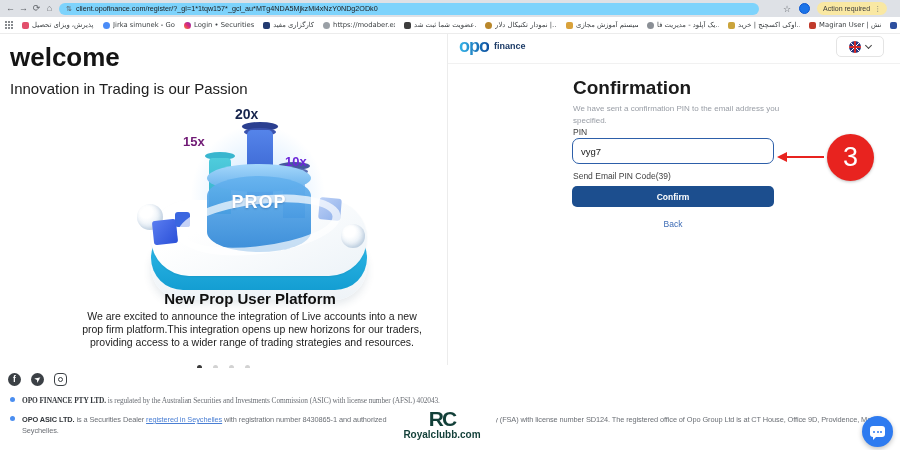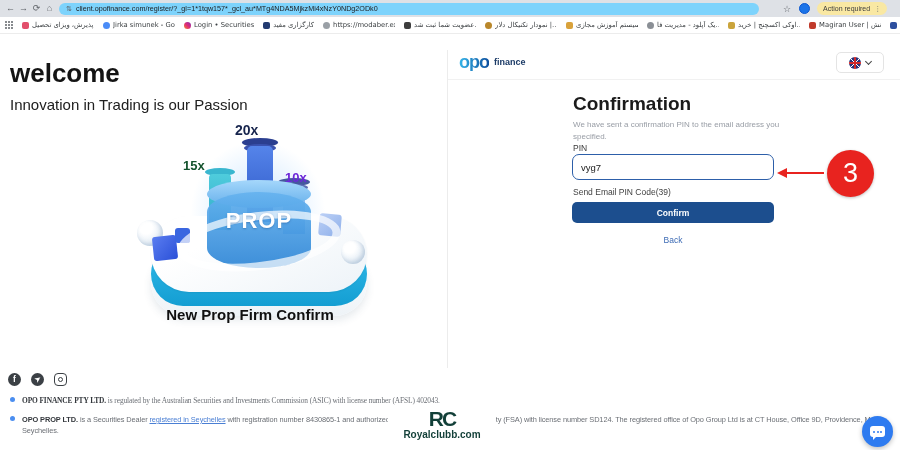--- a/index.html
+++ b/index.html
@@ -29,21 +29,21 @@
     overflow:hidden; z-index:29; }
   .apps-icon { width:8px; height:8px; flex:none; display:grid;
     grid-template-columns:1fr 1fr 1fr; gap:1px; }
   .apps-icon i { background:#5f6368; border-radius:1px; }
   .bm { display:flex; align-items:center; gap:3px; flex:none; }
   .bm-icon { width:7px; height:7px; border-radius:2px; flex:none; }
   .bm-label { font-size:6.8px; color:#3c4043; font-family:"DejaVu Sans", sans-serif;
     white-space:nowrap; max-width:62px; overflow:hidden; }
 
   
-  .main { position:absolute; top:34px; left:0; width:864px; height:334px; background:#fff;margin-top:16px; }
+  .main { position:absolute; top:34px; left:0; width:864px; height:334px; background:#fff; }
   .vdiv { position:absolute; left:447px; top:0; width:1px; height:331px; background:#ececec; }
 
   
   .welcome { left:10px; top:8px; font-size:26px; font-weight:700; color:#141414; }
   .subtitle { left:10px; top:46px; font-size:15px; color:#202020; }
   .slide-title { left:40px; top:256px; width:420px; text-align:center; font-size:15px;
     font-weight:700; color:#101010; }
   .slide-text { left:77px; top:276px; width:350px; text-align:center; font-size:10.5px;
     color:#1c1c1c; line-height:1.25; }
   .dots { left:197px; top:331px; display:flex; gap:11px; }
@@ -74,25 +74,25 @@
   .bar-l { left:66px; top:50px; width:22px; height:56px; border-radius:4px 4px 0 0;
     background:linear-gradient(#4fccdc,#2fa8c8); }
   .disc-l { left:62px; top:44px; width:30px; height:8px; border-radius:50%; background:#39b6cf; }
   .bar-r { left:140px; top:62px; width:22px; height:48px; border-radius:4px 4px 0 0;
     background:linear-gradient(#a3c8f3,#6ea6e8); }
   .disc-r1 { left:135px; top:54px; width:32px; height:8px; border-radius:50%; background:#45589e; }
   .disc-r2 { left:137px; top:60px; width:28px; height:7px; border-radius:50%; background:#5b6fb5; }
   .ring { left:34px; top:88px; width:164px; height:58px; border-radius:50%;
     border:8px solid rgba(255,255,255,.7); transform:rotate(-7deg); }
   .prop-label { left:56px; top:84px; width:120px; text-align:center; color:#fff;
-    font-size:22px; font-weight:800; letter-spacing:1px; z-index:5;
+    font-size:18px; font-weight:800; letter-spacing:1px; z-index:5;
     text-shadow:0 1px 2px rgba(20,60,120,.35); }
   .mult { font-weight:800; z-index:6; }
   .m20 { left:92px; top:-2px; font-size:14px; color:#17254d;text-align:right; }
-  .m15 { left:40px; top:34px; font-size:13px; color:#14532d; }
+  .m15 { left:40px; top:26px; font-size:13px; color:#701a75; }
   .m10 { left:142px; top:46px; font-size:13px; color:#6d28d9; }
   .sphere { border-radius:50%; background:radial-gradient(circle at 35% 30%, #ffffff 25%, #cfdfee); 
     box-shadow:inset -2px -2px 4px rgba(120,150,180,.35); }
   .sph-l { left:-6px; top:96px; width:26px; height:26px; }
   .sph-r { left:198px; top:116px; width:24px; height:24px; }
   .box { border-radius:3px; }
   .box-l1 { left:10px; top:112px; width:24px; height:24px;
     background:linear-gradient(135deg,#5a7df0,#2b50d8); transform:rotate(-6deg); }
   .box-l2 { left:32px; top:104px; width:15px; height:15px; background:#3a66e0; }
   .box-r1 { left:176px; top:90px; width:22px; height:22px;
@@ -276,21 +276,22 @@
     <div class="bar-r"></div>
     <div class="cyl-top"></div>
     <div class="cyl-body"></div>
     <div class="ring"></div>
     <span class="mult m20">20x</span>
     <span class="mult m15">15x</span>
     <span class="mult m10">10x</span>
     <span class="prop-label">PROP</span>
   </div>
 
-  <div class="abs slide-title">New Prop Firm Confirm</div>
+  <div class="abs slide-title">New Prop User Platform</div>
+  <div class="abs slide-text">We are excited to announce the integration of Live accounts into a new prop firm platform.This integration opens up new horizons for our traders, providing access to a wider range of trading strategies and resources.</div>
   <div class="abs dots">
     <span class="dot active"></span>
     <span class="dot"></span>
     <span class="dot"></span>
     <span class="dot"></span>
   </div>
 
   <div class="abs logo">
     <span class="logo-brand">opo</span>
     <span class="logo-suffix">finance</span>
@@ -323,21 +324,21 @@
       </span>
   </div>
 
   <span class="abs ldot ldot1"></span>
   <div class="abs legal legal1">
     <b>OPO FINANCE PTY LTD.</b><span> is regulated by the Australian Securities and Investments Commission (ASIC) with license number (AFSL) 402043.</span>
   </div>
 
   <span class="abs ldot ldot2"></span>
   <div class="abs legal legal2">
-    <b>OPO PROP LTD.</b><span> is a Securities Dealer </span><a class="slink" href="#">registered in Seychelles</a><span> with registration number 8430865-1 and authorized by the Financial Services Authority (FSA) with license number SD124. The registered office of Opo Group Ltd is at CT House, Office 9D, Providence, Mahe, Seychelles.</span>
+    <b>OPO ASIC LTD.</b><span> is a Securities Dealer </span><a class="slink" href="#">registered in Seychelles</a><span> with registration number 8430865-1 and authorized by the Financial Services Authority (FSA) with license number SD124. The registered office of Opo Group Ltd is at CT House, Office 9D, Providence, Mahe, Seychelles.</span>
   </div>
 
   <div class="abs watermark">
     <div class="wm-rc">RC</div>
     <div class="wm-site">Royalclubb.com</div>
   </div>
 
   <div class="abs chat">
     <span class="chat-bubble">
         <i></i>

